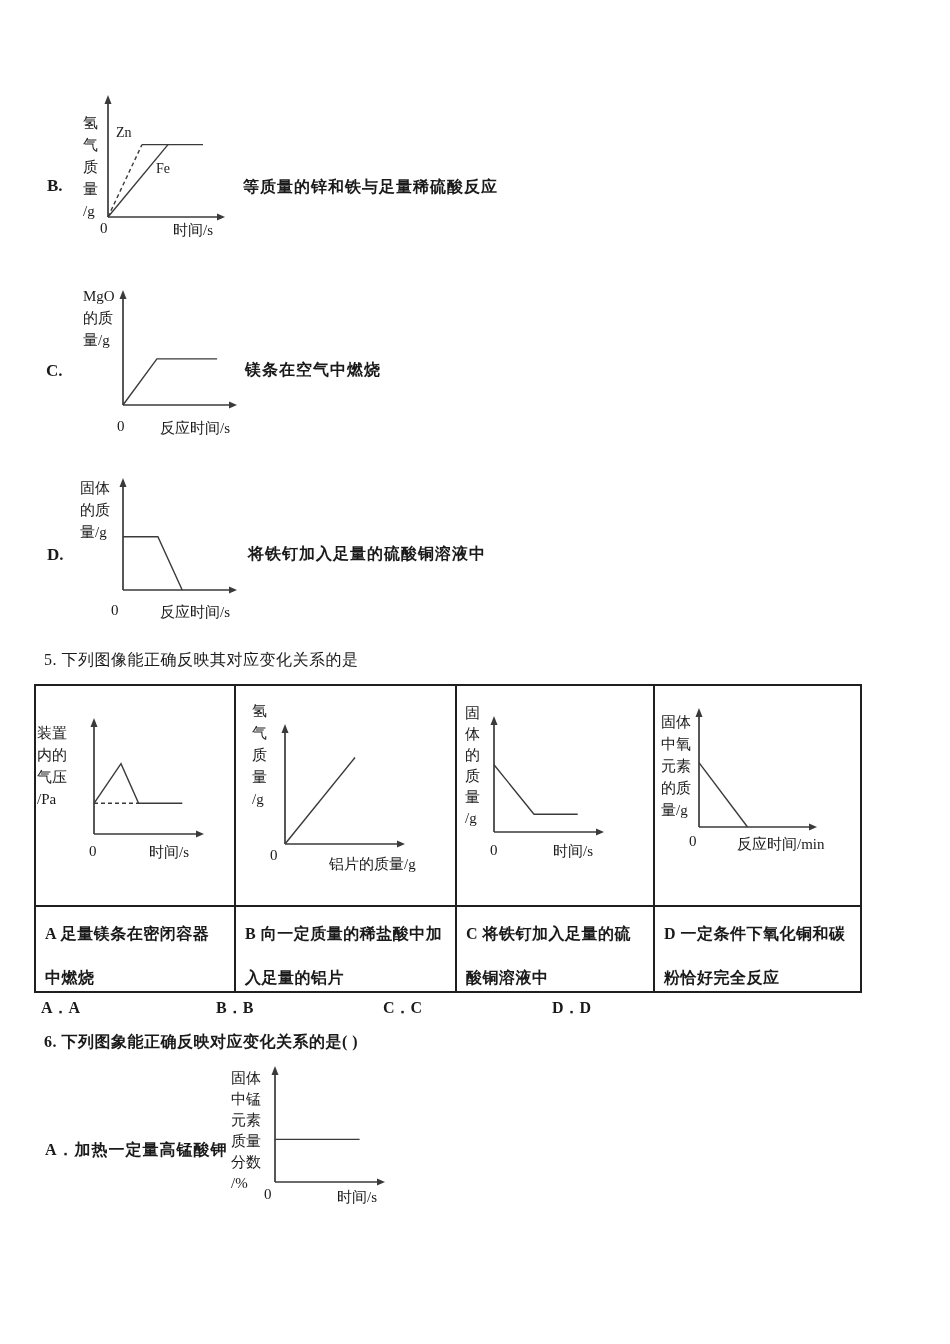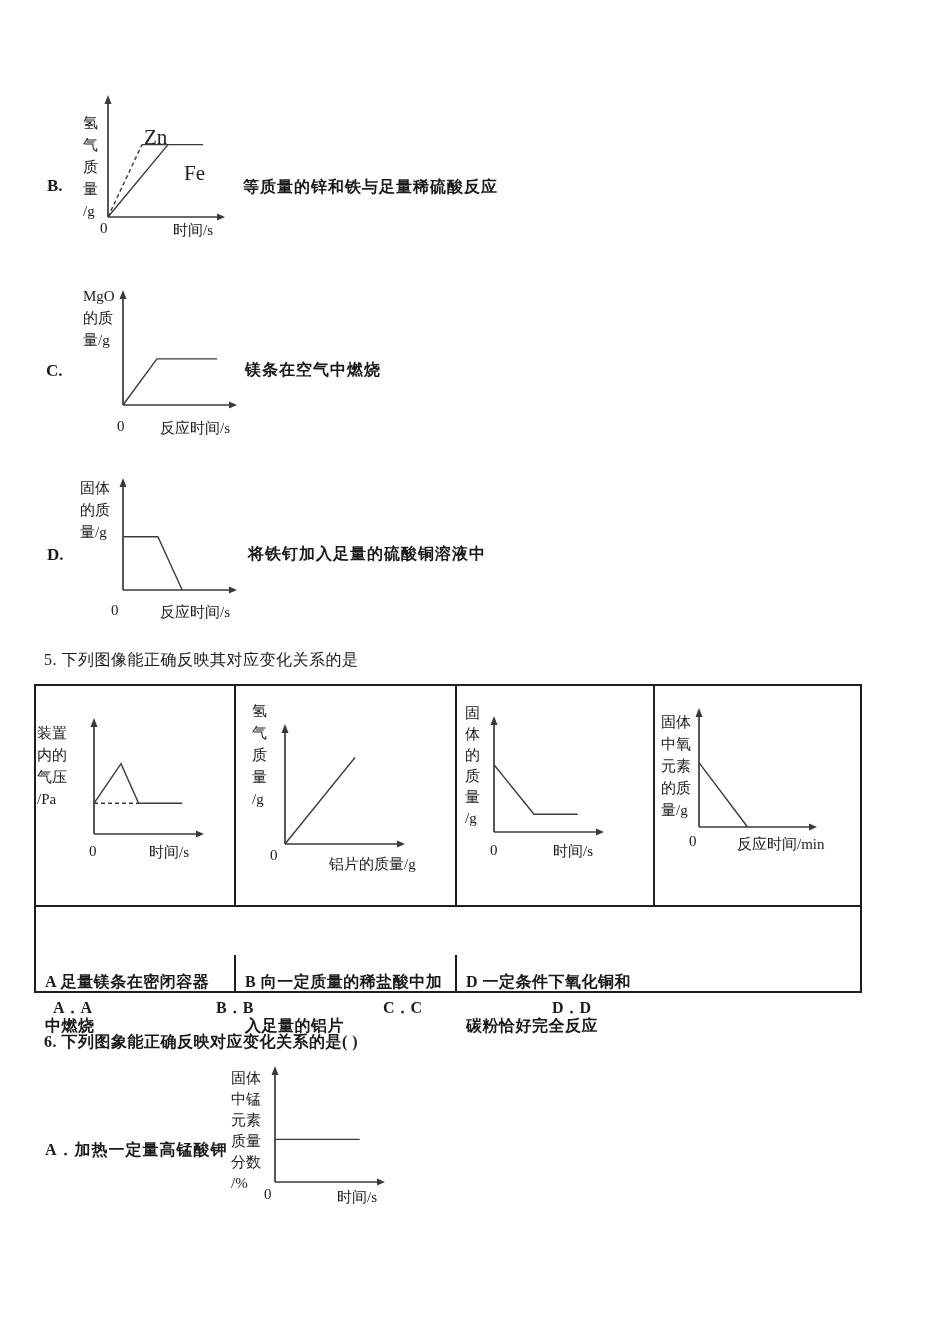--- a/index.html
+++ b/index.html
@@ -14,32 +14,32 @@
   .qtext { position:absolute; font-size:16px; letter-spacing:.5px; white-space:nowrap;text-align:right; }
   .qtext.bold { font-weight:bold; }
   .ylab {
     position:absolute; font-size:15px; line-height:22px;
     white-space:pre-line; text-align:left;
   }
   .ylab.lh21 { line-height:21px; }
   .origin { position:absolute; font-size:15px; }
   .xlab { position:absolute; font-size:15px; white-space:nowrap; }
   .plot { position:absolute; }
-  .curve-label { position:absolute; font-size:21px; color:#222;margin-left:28px; }
+  .curve-label { position:absolute; font-size:14px; color:#222; }
   .q5table {
     position:absolute; left:34px; top:684px; width:828px; height:309px;
     border:2px solid #1f1f1f;
     display:grid; grid-template-columns:200px 221px 198px 205px; grid-template-rows:221px 84px;
   }
   .cell { position:relative; border-right:2px solid #1f1f1f; }
   .cell.lastcol { border-right:none; }
   .cell.r1 { border-bottom:2px solid #1f1f1f; }
   .desc {
     font-size:16px; font-weight:bold; line-height:44px;
-    padding:5px 9px 0 9px; letter-spacing:.5px;margin-top:48px;
+    padding:5px 9px 0 9px; letter-spacing:.5px;
   }
   .answer { position:absolute; font-weight:bold; font-size:16px; white-space:nowrap; }
 </style>
 </head>
 <body>
 
 <div class="page">
 
   <span class="optletter" style="left:47px;top:176px">B.</span>
   <div class="ylab" style="left:83px;top:112px">氢
@@ -153,24 +153,25 @@
             <polygon points="3.5,9 10.5,9 7,0" fill="#3a3a3a"></polygon>
             <line x1="7" y1="119" x2="117" y2="119" stroke="#3a3a3a" stroke-width="1.7"></line>
             <polygon points="117,115.5 117,122.5 125,119" fill="#3a3a3a"></polygon>
             <polyline points="7.0,54.7 55.5,119.0" fill="none" stroke="#3a3a3a" stroke-width="1.4"></polyline>
           </svg></div>
       <span class="origin" style="left:34px;top:147px">0</span>
       <span class="xlab" style="left:82px;top:149px">反应时间/min</span>
     </div>
     <div class="cell desc">A 足量镁条在密闭容器中燃烧</div>
     <div class="cell desc">B 向一定质量的稀盐酸中加入足量的铝片</div>
+    <div class="cell desc">C 将铁钉加入足量的硫酸铜溶液中</div>
     <div class="cell desc lastcol">D 一定条件下氧化铜和碳粉恰好完全反应</div>
   </div>
 
-  <span class="answer" style="left:53px;top:998px">A．A</span>
+  <span class="answer" style="left:41px;top:998px">A．A</span>
   <span class="answer" style="left:216px;top:998px">B．B</span>
   <span class="answer" style="left:383px;top:998px">C．C</span>
   <span class="answer" style="left:552px;top:998px">D．D</span>
 
   <span class="qtext bold" style="left:44px;top:1032px">6. 下列图象能正确反映对应变化关系的是( )</span>
 
   <span class="caption" style="left:45px;top:1140px">A．加热一定量高锰酸钾</span>
   <div class="ylab lh21" style="left:231px;top:1068px">固体
 中锰
 元素

